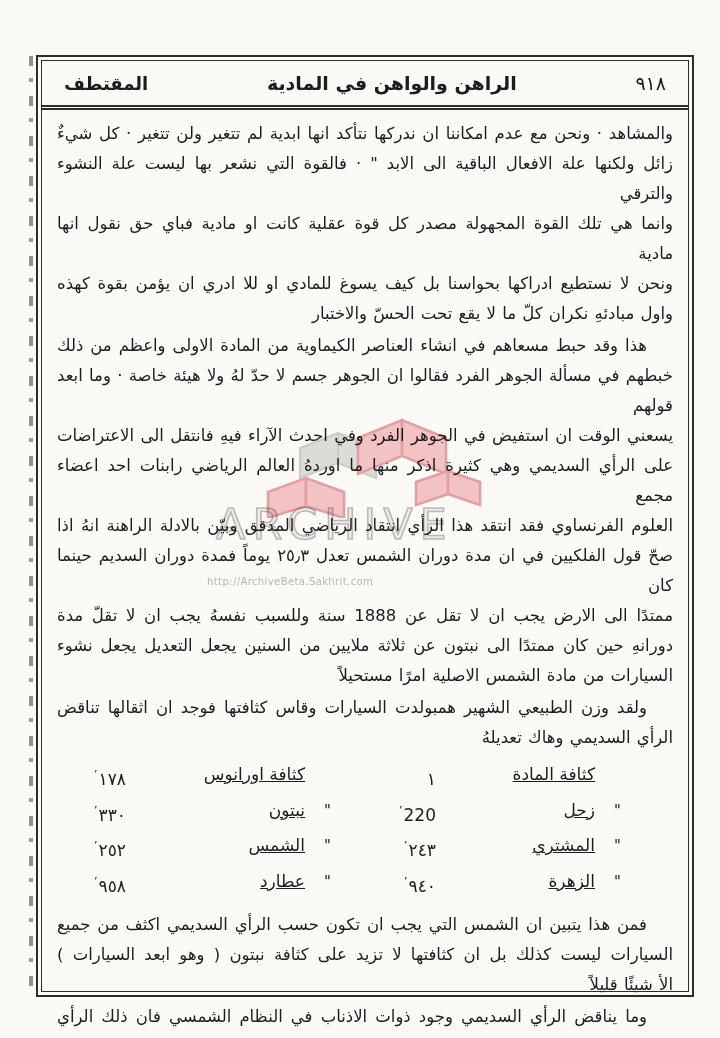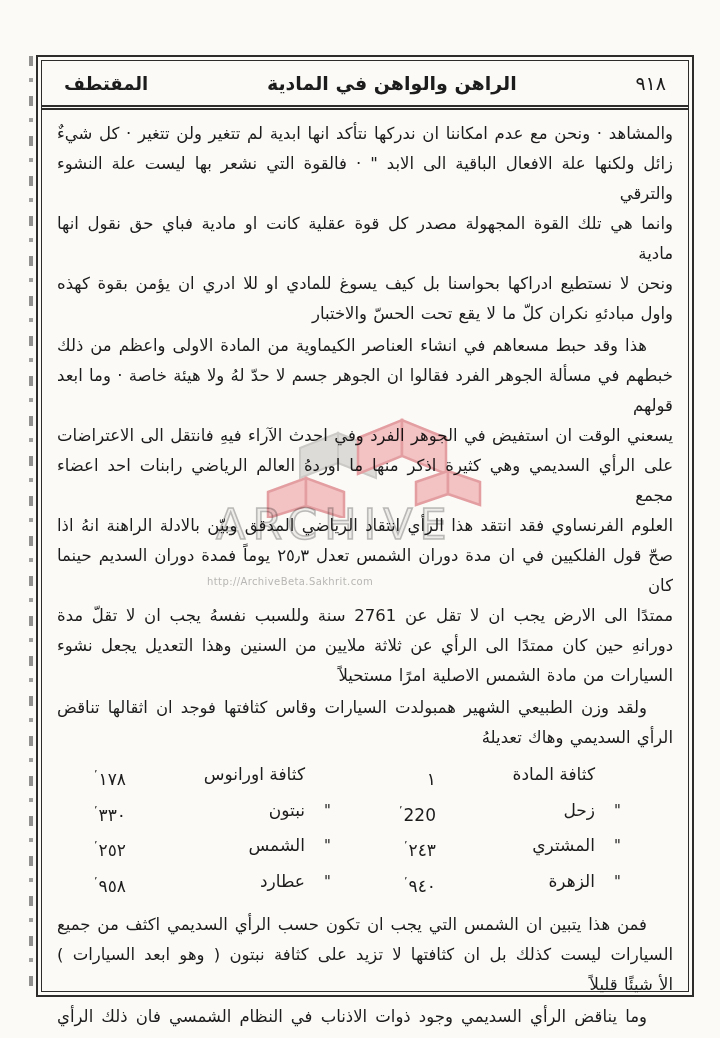--- a/index.html
+++ b/index.html
@@ -22,21 +22,21 @@
   .body{direction:rtl;padding:9px 15px 0 15px;}
   .line{font-size:16.5px;line-height:30px;text-align:justify;text-align-last:justify;
     overflow:hidden;word-spacing:1px;}
   .line.last{text-align-last:right;}
   .line.indent{text-indent:26px;}
   .para{margin-bottom:2px;}
   
   .dtable{direction:rtl;margin:6px 0 8px 0;padding-right:52px;padding-left:66px;}
   .trow{display:grid;direction:rtl;grid-template-columns:185px 105px 205px 1fr;
     line-height:31px;font-size:17px;}
-  .tcell{white-space:nowrap;}
+  .tcell{white-space:nowrap;text-decoration:underline;}
   .ditto{display:inline-block;width:26px;font-size:15px;}
   .num{direction:ltr;unicode-bidi:isolate;display:inline-block;}
   .prime{font-size:11px;vertical-align:super;margin-right:1px;color:#1c1c1c;}
   
   .wm{position:absolute;pointer-events:none;}
   .wm-logo{left:240px;top:416px;width:300px;height:102px;mix-blend-mode:multiply;}
   .wm-archive{left:216px;top:499px;width:380px;font-size:43px;font-weight:normal;letter-spacing:7px;
     color:rgba(190,190,190,0.22);-webkit-text-stroke:1.6px rgba(130,130,130,0.5);
     mix-blend-mode:multiply;font-family:"DejaVu Sans",sans-serif;}
   .wm-url{left:207px;top:576px;font-size:10px;letter-spacing:.4px;color:rgba(140,140,140,0.6);
@@ -68,22 +68,22 @@
           <div class="line last">واول مبادئهِ نكران كلّ ما لا يقع تحت الحسّ والاختبار</div>
         </div>
 
         <div class="para">
           <div class="line indent">هذا وقد حبط مسعاهم في انشاء العناصر الكيماوية من المادة الاولى واعظم من ذلك</div>
           <div class="line">خبطهم في مسألة الجوهر الفرد فقالوا ان الجوهر جسم لا حدّ لهُ ولا هيئة خاصة · وما ابعد قولهم</div>
           <div class="line">يسعني الوقت ان استفيض في الجوهر الفرد وفي احدث الآراء فيهِ فانتقل الى الاعتراضات</div>
           <div class="line">على الرأي السديمي وهي كثيرة اذكر منها ما اوردهُ العالم الرياضي رابنات احد اعضاء مجمع</div>
           <div class="line">العلوم الفرنساوي فقد انتقد هذا الرأي انتقاد الرياضي المدقق وبيّن بالادلة الراهنة انهُ اذا</div>
           <div class="line">صحّ قول الفلكيين في ان مدة دوران الشمس تعدل ٢٥٫٣ يوماً فمدة دوران السديم حينما كان</div>
-          <div class="line">ممتدًا الى الارض يجب ان لا تقل عن 2761 سنة وللسبب نفسهُ يجب ان لا تقلّ مدة</div>
-          <div class="line">دورانهِ حين كان ممتدًا الى الرأي عن ثلاثة ملايين من السنين وهذا التعديل يجعل نشوء</div>
+          <div class="line">ممتدًا الى الارض يجب ان لا تقل عن 1888 سنة وللسبب نفسهُ يجب ان لا تقلّ مدة</div>
+          <div class="line">دورانهِ حين كان ممتدًا الى نبتون عن ثلاثة ملايين من السنين يجعل التعديل يجعل نشوء</div>
           <div class="line last">السيارات من مادة الشمس الاصلية امرًا مستحيلاً</div>
         </div>
 
         <div class="para">
           <div class="line indent">ولقد وزن الطبيعي الشهير همبولدت السيارات وقاس كثافتها فوجد ان اثقالها تناقض</div>
           <div class="line last">الرأي السديمي وهاك تعديلهُ</div>
         </div>
 
         <div class="dtable">
           <div class="trow">

